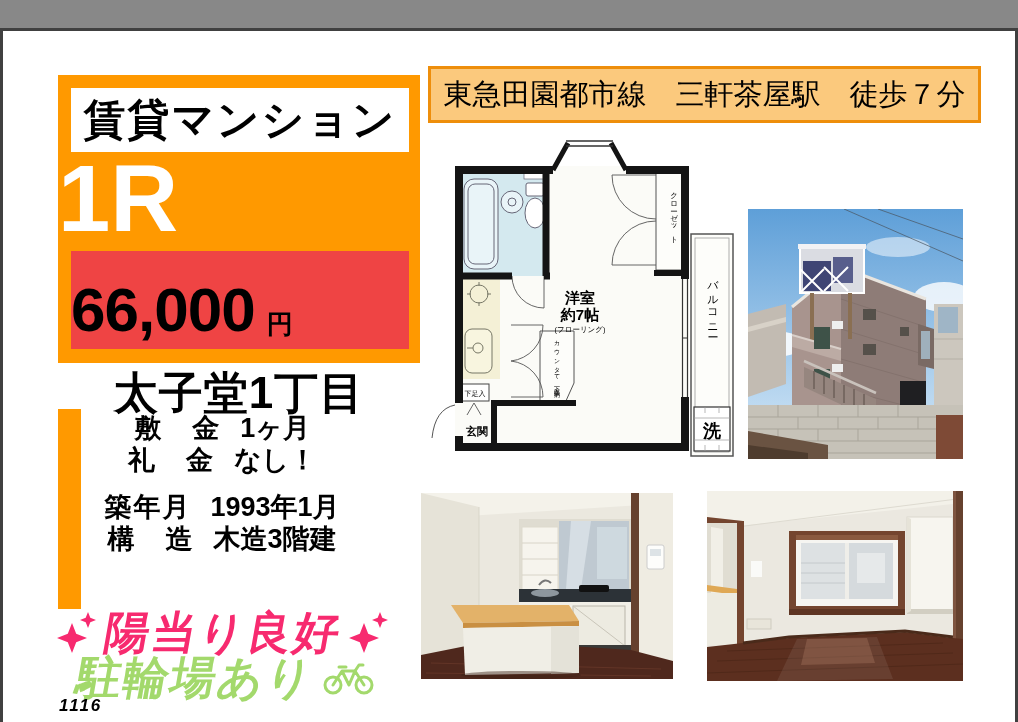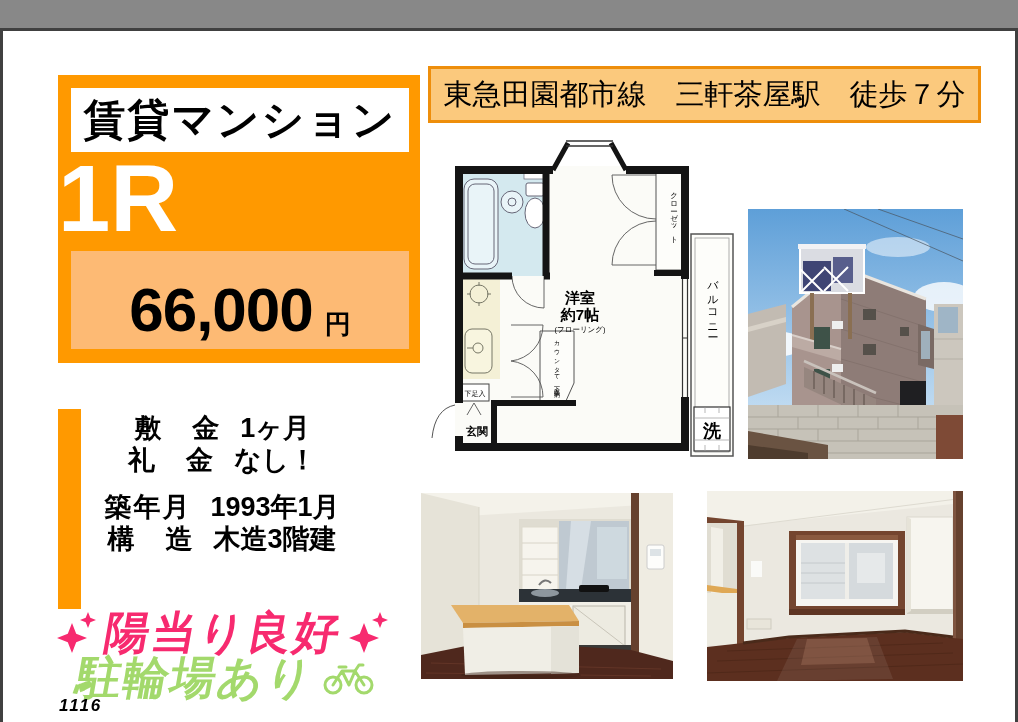--- a/index.html
+++ b/index.html
@@ -6,22 +6,22 @@
   .page{position:relative;width:1018px;height:722px;background:#fff;border:3px solid #404040;
     box-sizing:border-box;overflow:hidden;font-family:"Liberation Sans","DejaVu Sans",sans-serif;color:#000;margin-top:28px;}
 
   
   .orange-box{position:absolute;left:55px;top:44px;width:362px;height:288px;background:#FF9900;}
   .cat-box{position:absolute;left:13px;top:13px;right:11px;height:64px;background:#fff;
     display:flex;align-items:center;justify-content:center;}
   .cat-text{font-size:42px;font-weight:bold;letter-spacing:2px;}
   .layout-type{position:absolute;left:0;right:0;top:74px;height:100px;color:#fff;
     font-size:94px;font-weight:bold;text-align:left;line-height:100px;}
-  .price-box{position:absolute;left:13px;right:11px;top:176px;height:98px;background:#fdba74;
-    display:flex;align-items:flex-end;justify-content:center;padding-bottom:8px;box-sizing:border-box;}
+  .price-box{position:absolute;left:13px;right:11px;top:176px;height:98px;background:#ef4444;
+    display:flex;align-items:flex-end;justify-content:flex-start;padding-bottom:8px;box-sizing:border-box;}
   .price-value{font-size:62px;font-weight:bold;letter-spacing:-1px;line-height:1;}
   .price-unit{font-size:26px;font-weight:bold;margin-left:12px;line-height:1;padding-bottom:4px;}
   .address{position:absolute;left:55px;top:333px;width:362px;text-align:center;
     font-size:44px;font-weight:bold;letter-spacing:1px;}
   .orange-bar{position:absolute;left:55px;top:378px;width:23px;height:200px;background:#FF9900;}
   .details{position:absolute;left:90px;top:381px;text-align:center;}
   .drow{font-size:27px;font-weight:bold;line-height:32px;white-space:nowrap;}
   .drow.gap{margin-top:15px;}
   .dlabel{display:inline-block;width:110px;letter-spacing:2px;}
   .feature{position:absolute;display:flex;align-items:center;}
@@ -52,20 +52,21 @@
     <div class="cat-box">
       <span class="cat-text">賃貸マンション</span>
     </div>
     <div class="layout-type">1R</div>
     <div class="price-box">
       <span class="price-value">66,000</span>
       <span class="price-unit">円</span>
     </div>
   </div>
 
+  <div class="address">太子堂1丁目</div>
 
   <div class="orange-bar"></div>
 
   <div class="details">
     <div class="drow">
       <span class="dlabel">敷　金</span>
       <span class="dvalue">1ヶ月</span>
     </div>
     <div class="drow">
       <span class="dlabel">礼　金</span>

